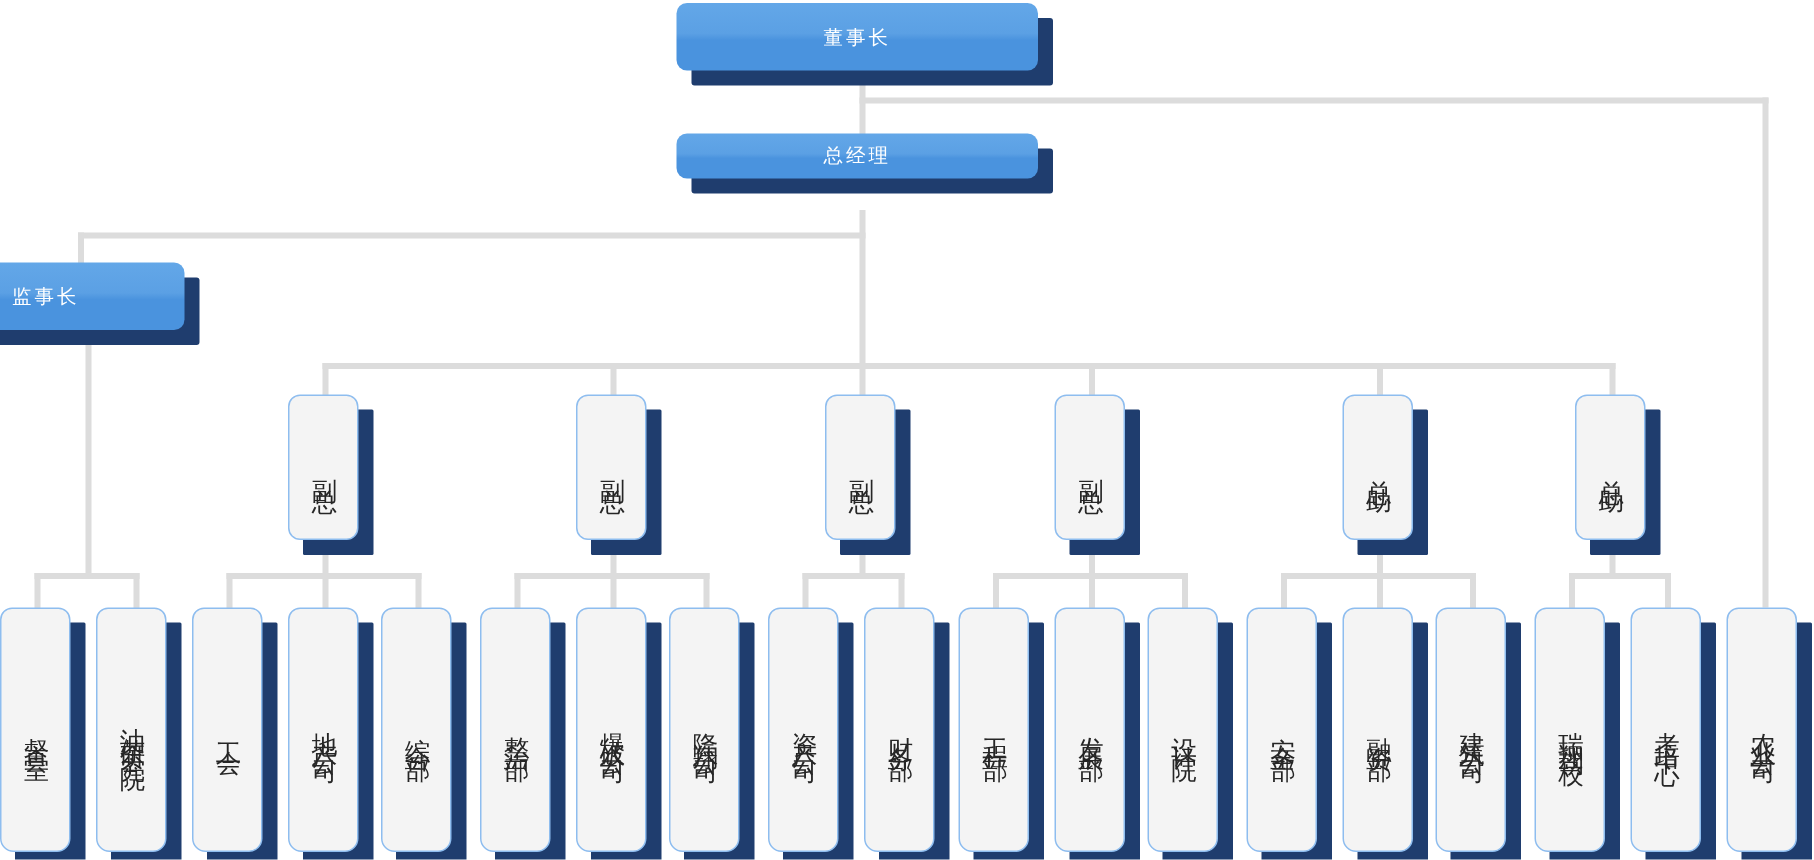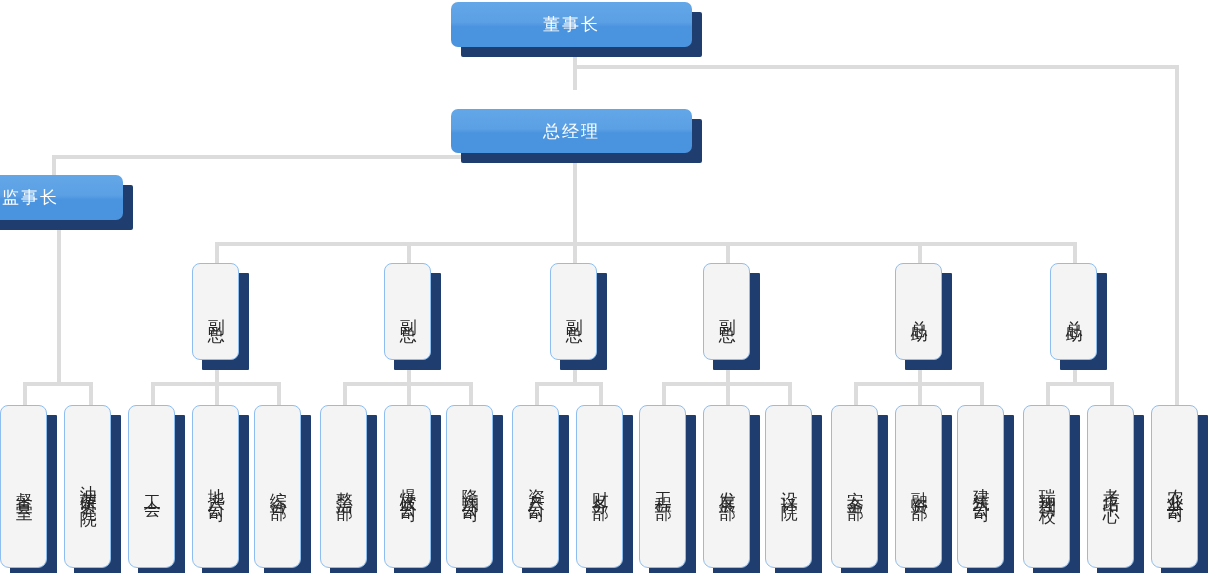--- a/index.html
+++ b/index.html
@@ -32,21 +32,21 @@
     box-sizing:border-box;
     display:flex;align-items:center;justify-content:center;
     text-align:center;
   }
 
   
   .node.exec .face{
     background:linear-gradient(to bottom,#63a7e8 0%,#5ba0e4 45%,#4a93de 55%,#4a93de 100%);
     border-radius:7px;
     color:#ffffff;
-    font-size:17px;
+    font-size:13px;
     letter-spacing:2px;
   }
   .node.exec .shadow{border-radius:2px;}
 
   
   .node.plain .face{
     background:#f4f4f4;
     border:1px solid #8ebdef;
     border-radius:8px;
     color:#262626;
@@ -125,21 +125,21 @@
   <div class="line v" style="left:1046px;top:382px;height:24px;"></div>
   <div class="line v" style="left:1110px;top:382px;height:24px;"></div>
 
   <div class="node exec" style="left:451px;top:2px;width:241px;height:45px;">
     <div class="shadow"></div>
     <div class="face">
       <span>董事长</span>
     </div>
   </div>
 
-  <div class="node exec" style="left:451px;top:89px;width:241px;height:44px;margin-top:20px;">
+  <div class="node exec" style="left:451px;top:89px;width:241px;height:30px;">
     <div class="shadow"></div>
     <div class="face">
       <span>总经理</span>
     </div>
   </div>
 
   <div class="node exec" style="left:-62px;top:175px;width:185px;height:45px;">
     <div class="shadow"></div>
     <div class="face">
       <span>监事长</span>

